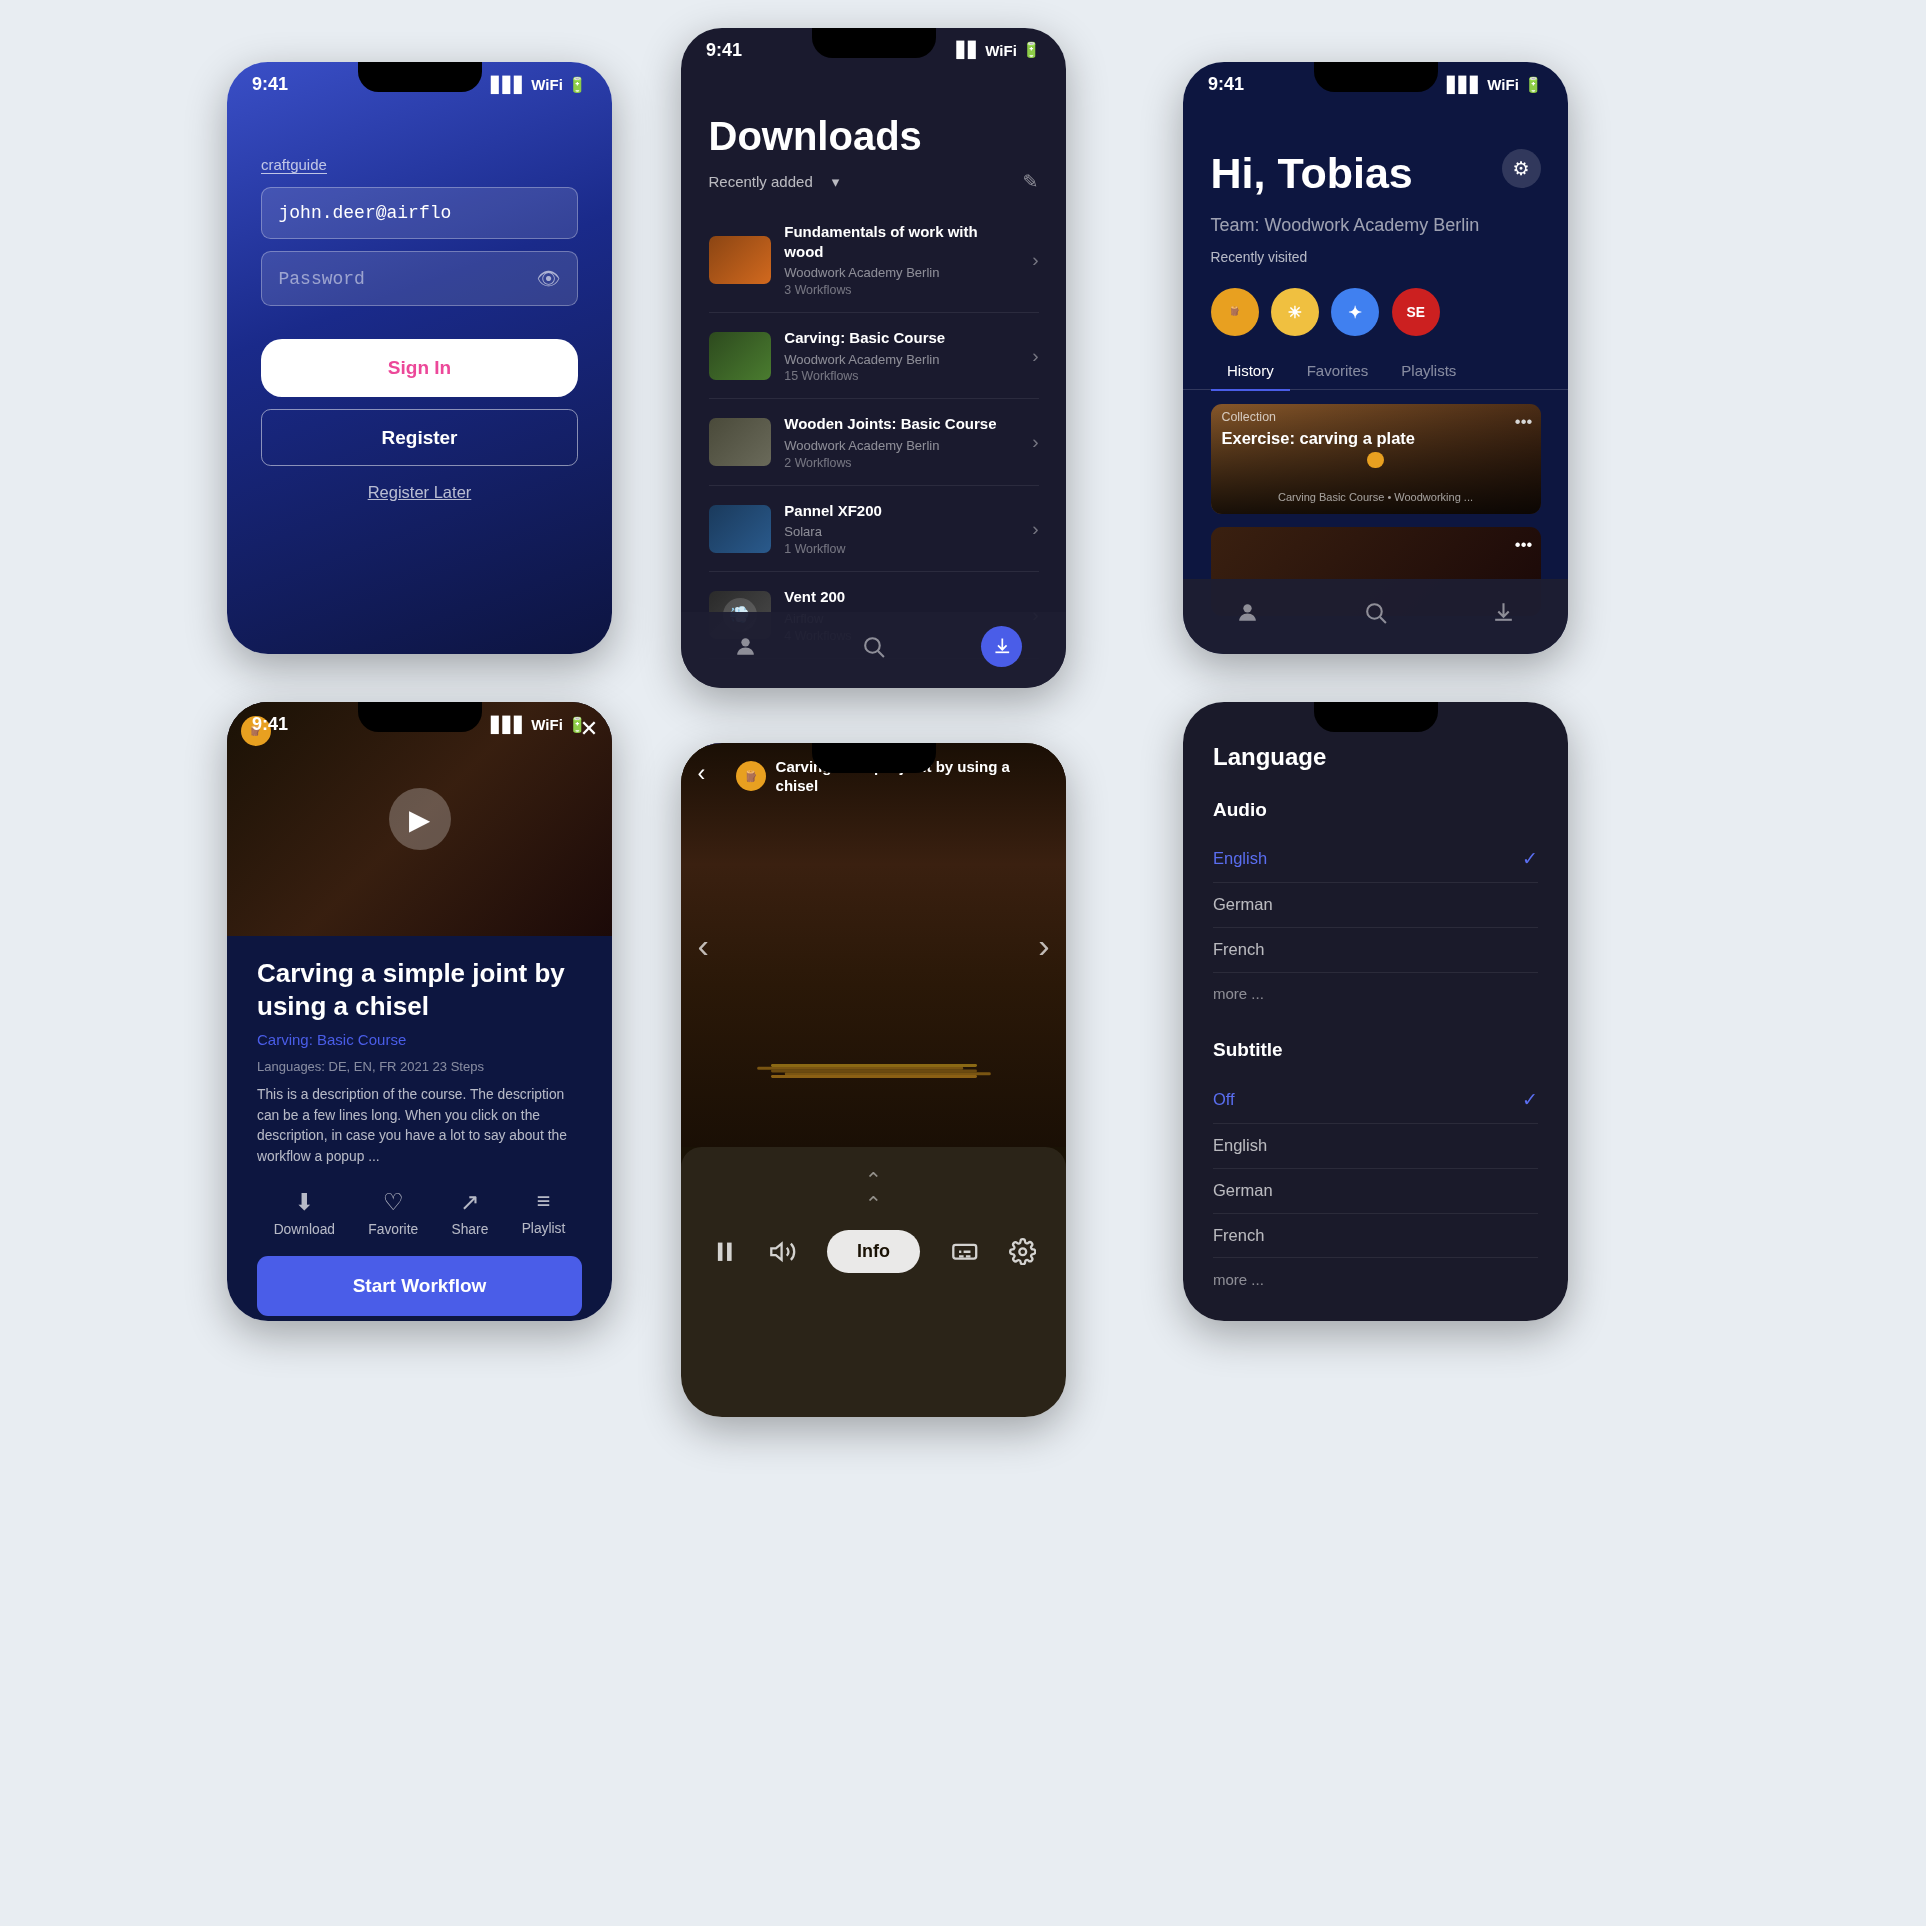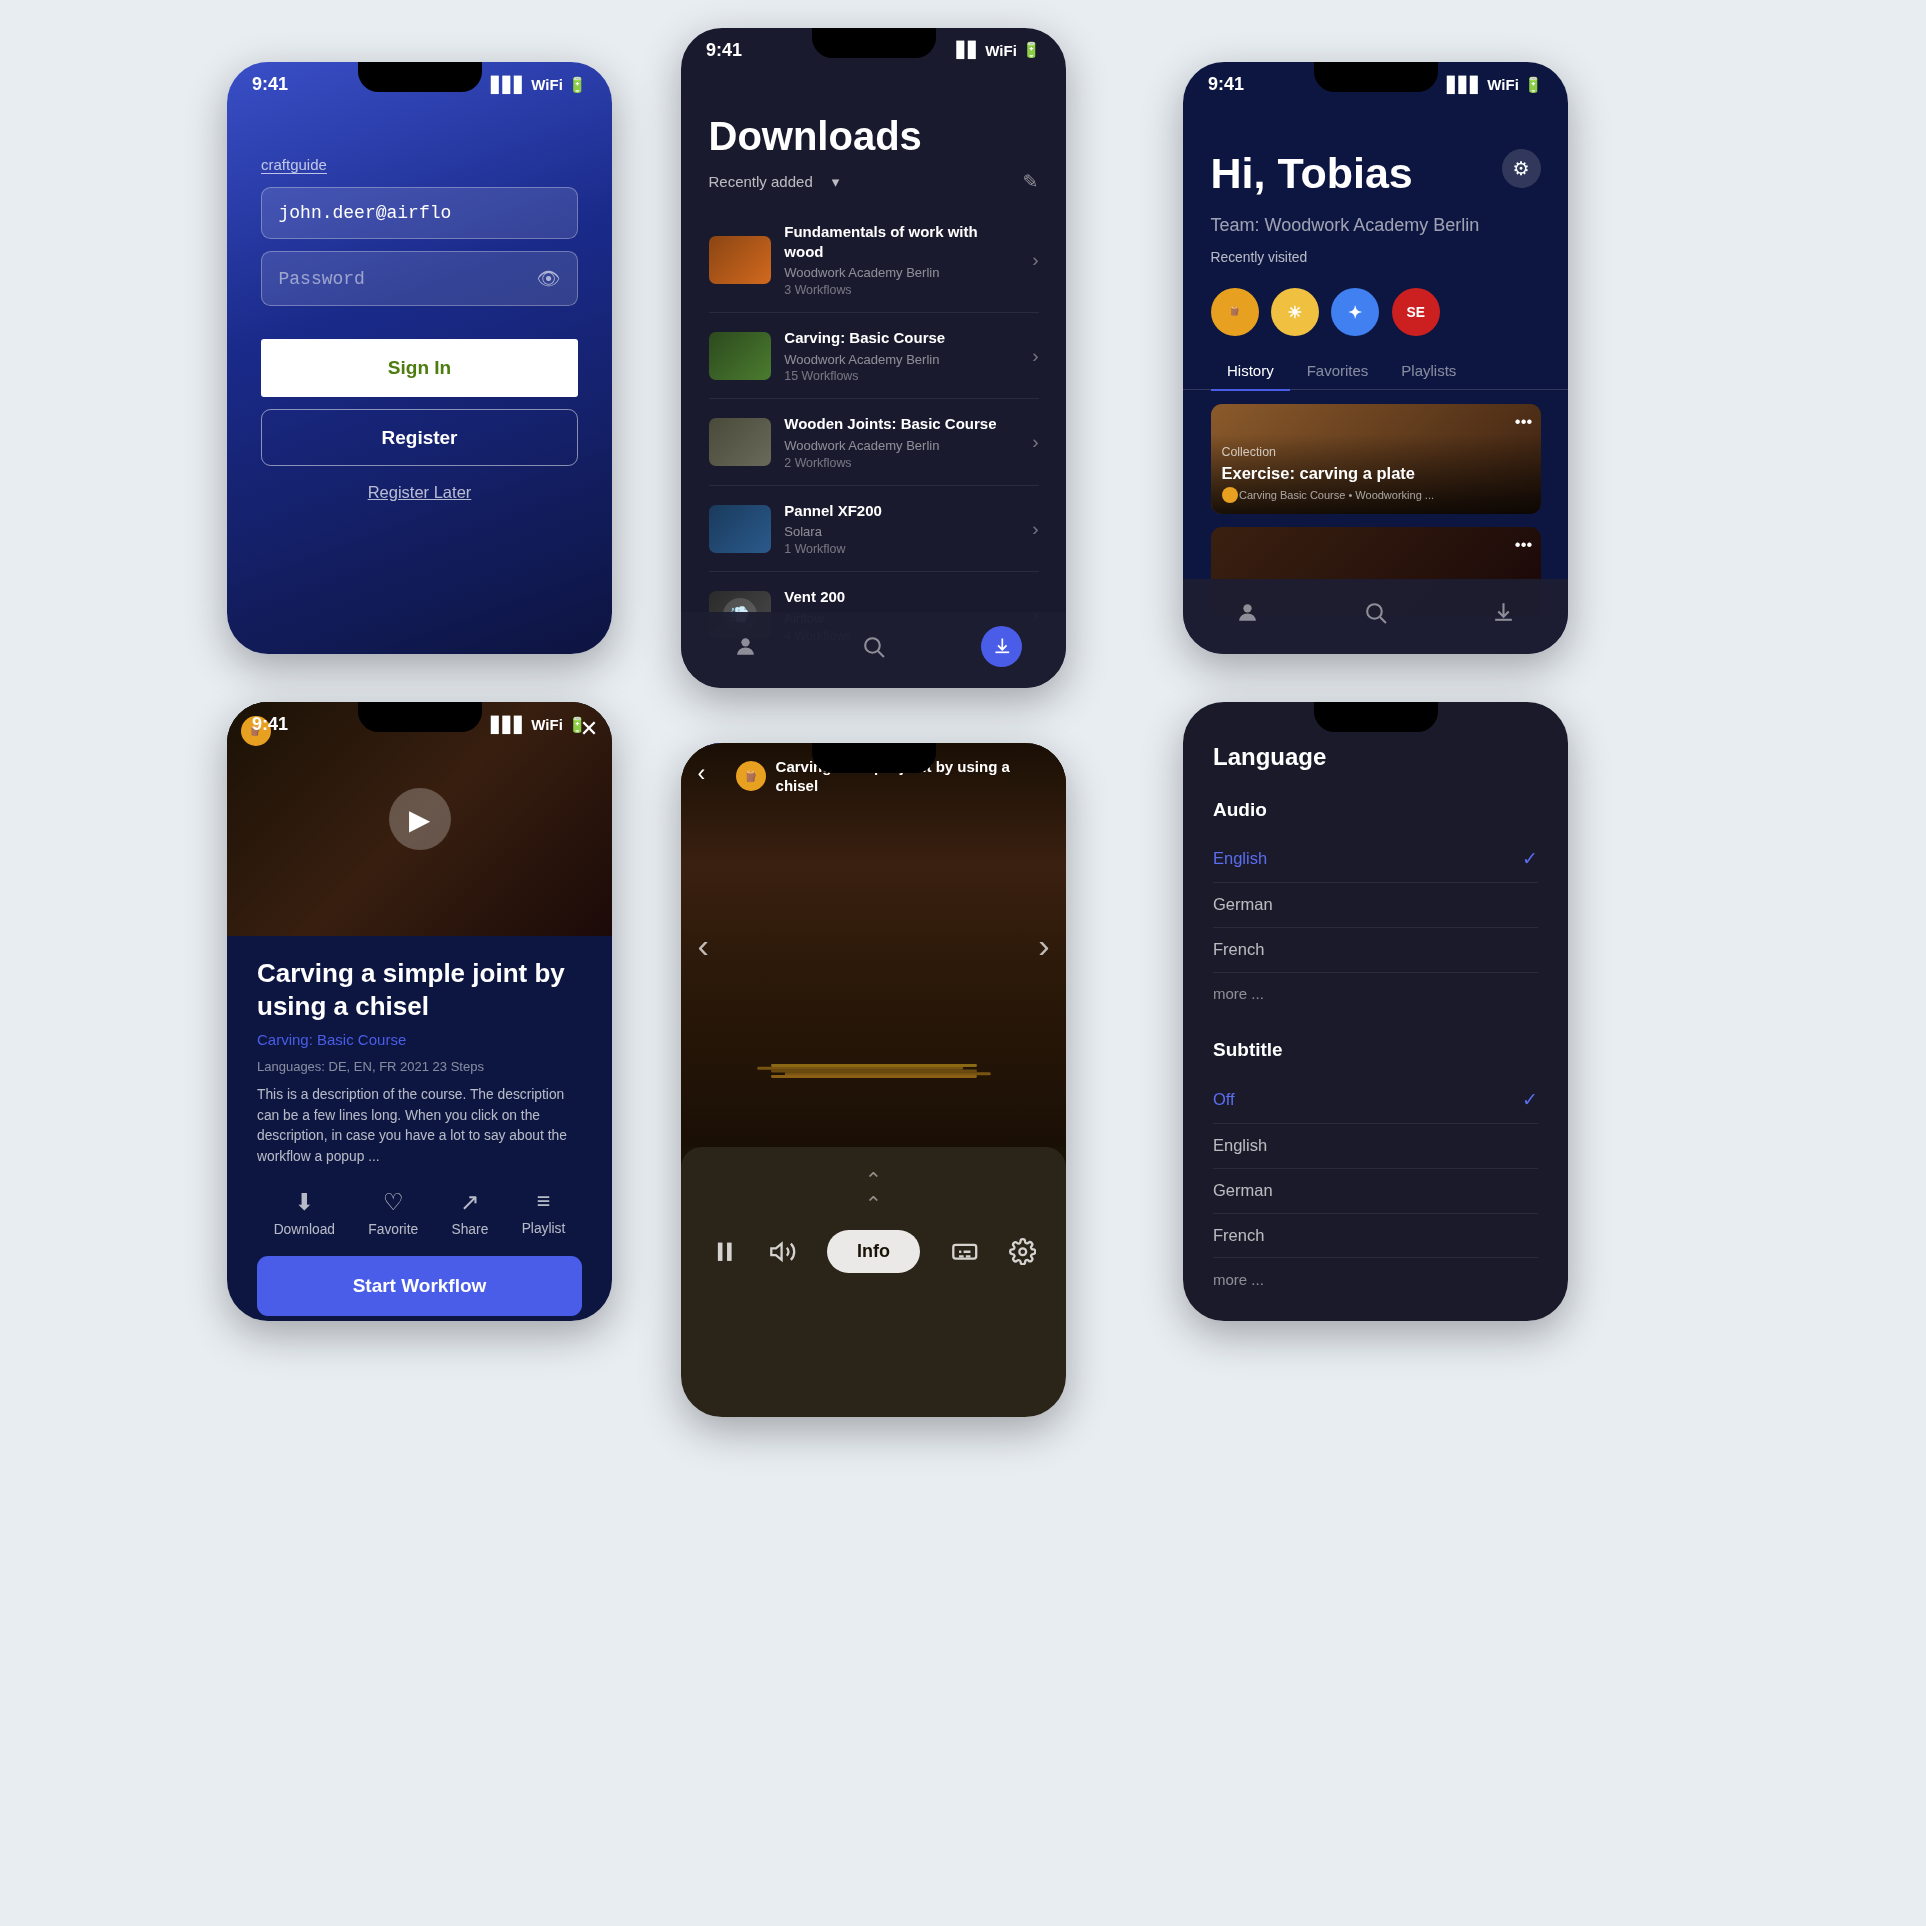--- a/index.html
+++ b/index.html
@@ -100,23 +100,23 @@
       color: white;
       font-size: 18px;
       width: 100%;
       font-family: Liberation Mono, monospace;
     }
     .login-input input::placeholder { color: rgba(255,255,255,0.5); }
     .eye-icon { color: rgba(255,255,255,0.6); font-size: 19px; }
     .btn-signin {
       width: 100%;
       background: white;
-      color: #4d7c0f;
+      color: #ec4899;
       border: none;
-      border-radius: 3px;
+      border-radius: 21px;
       padding: 18px;
       font-size: 19px;
       font-weight: 700;
       margin-top: 20.6px;
       margin-bottom: 12.4px;
       cursor: pointer;
     }
     .btn-register {
       width: 100%;
       background: transparent;
@@ -336,21 +336,22 @@
       color: white;
       font-size: 16.5px;
       font-weight: 700;
     }
     .card-meta {
       color: rgba(255,255,255,0.6);
       font-size: 11px;
       margin-top: 4.1px;
       display: flex;
       align-items: center;
-      gap: 1px;
+      gap: 23px;
+      flex-direction: column;
     }
     .card-avatar-sm {
       width: 16.5px;
       height: 16.5px;
       border-radius: 50%;
       background: #e8a020;
     }
     .card-more {
       position: absolute;
       top: 8.3px;

